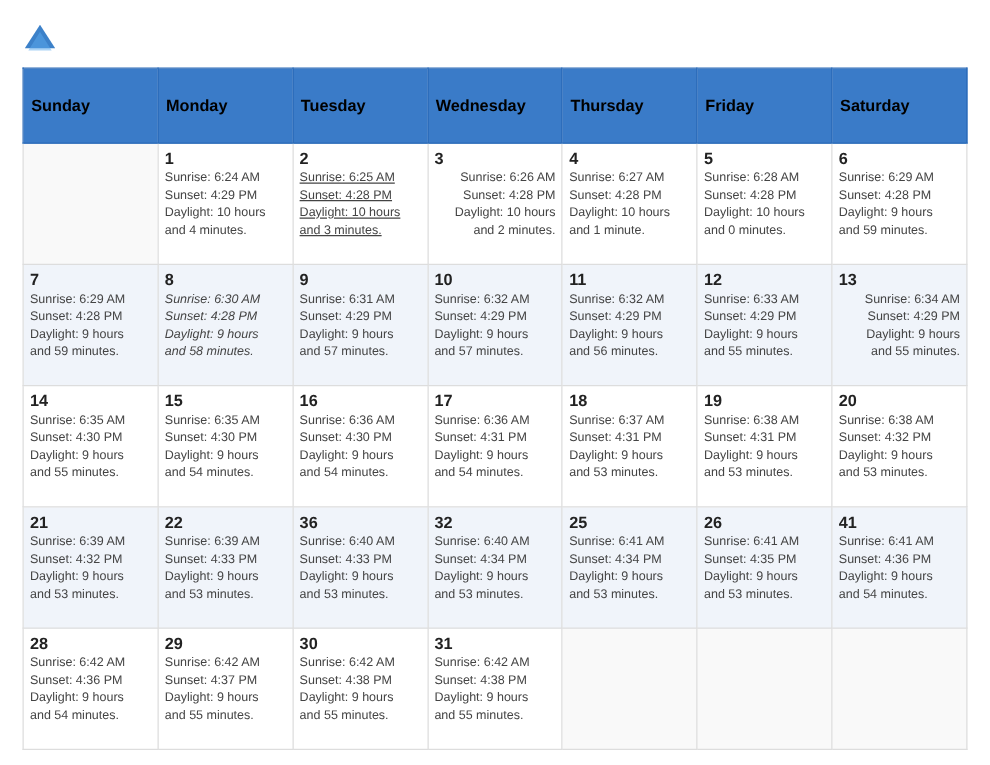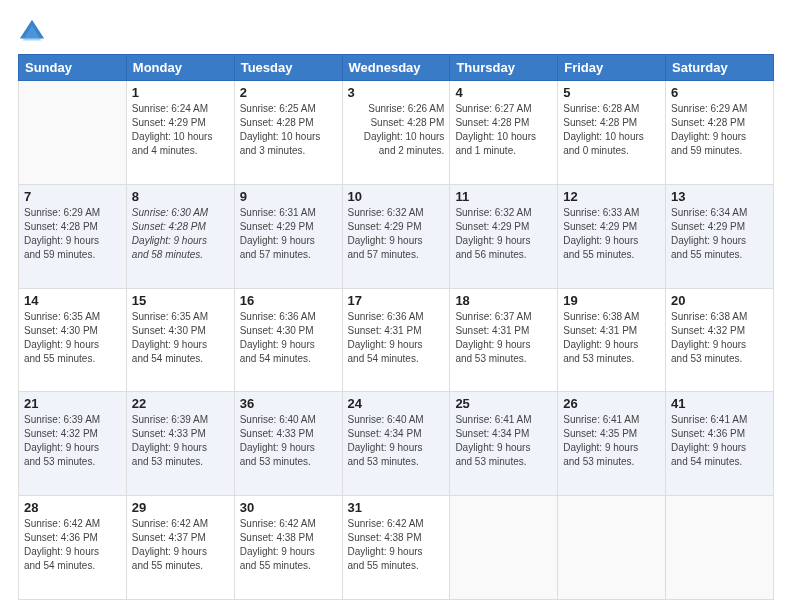--- a/index.html
+++ b/index.html
@@ -62,23 +62,23 @@
     }
     .calendar {
       flex: 1;
       border: 1px solid #ccc;
       border-collapse: collapse;
       width: 100%;
       table-layout: fixed;
     }
     .calendar th {
       background: #3a7bc8;
-      color: #ffffff;
+      color: #000000;
       text-align: left;
-      padding: 5px 6px;
+      padding: 22px 6px;
       font-size: 13px;
       font-weight: bold;
       border: 1px solid #2a6ab7;
     }
     .calendar td {
       vertical-align: top;
       padding: 4px 5px;
       border: 1px solid #ddd;
       font-size: 10.5px;
       color: #333;
@@ -142,21 +142,21 @@
           <td class="empty"></td>
           <td>
             <span class="day-num">1</span>
             <div class="day-info" style="white-space: pre-line;">Sunrise: 6:24 AM
 Sunset: 4:29 PM
 Daylight: 10 hours
 and 4 minutes.</div>
           </td>
           <td>
             <span class="day-num">2</span>
-            <div class="day-info" style="white-space: pre-line;">Sunrise: 6:25 AM
+            <div class="day-info" style="white-space: pre-line; text-decoration: underline;">Sunrise: 6:25 AM
 Sunset: 4:28 PM
 Daylight: 10 hours
 and 3 minutes.</div>
           </td>
           <td>
             <span class="day-num">3</span>
             <div class="day-info" style="white-space: pre-line; text-align: right;">Sunrise: 6:26 AM
 Sunset: 4:28 PM
 Daylight: 10 hours
 and 2 minutes.</div>
@@ -221,21 +221,21 @@
           </td>
           <td>
             <span class="day-num">12</span>
             <div class="day-info" style="white-space: pre-line;">Sunrise: 6:33 AM
 Sunset: 4:29 PM
 Daylight: 9 hours
 and 55 minutes.</div>
           </td>
           <td>
             <span class="day-num">13</span>
-            <div class="day-info" style="white-space: pre-line;">Sunrise: 6:34 AM
+            <div class="day-info" style="white-space: pre-line; text-align: right;">Sunrise: 6:34 AM
 Sunset: 4:29 PM
 Daylight: 9 hours
 and 55 minutes.</div>
           </td>
         </tr>
         <tr>
           <td>
             <span class="day-num">14</span>
             <div class="day-info" style="white-space: pre-line;">Sunrise: 6:35 AM
 Sunset: 4:30 PM
@@ -301,21 +301,21 @@
 and 53 minutes.</div>
           </td>
           <td>
             <span class="day-num">36</span>
             <div class="day-info" style="white-space: pre-line;">Sunrise: 6:40 AM
 Sunset: 4:33 PM
 Daylight: 9 hours
 and 53 minutes.</div>
           </td>
           <td>
-            <span class="day-num">24</span>
+            <span class="day-num">32</span>
             <div class="day-info" style="white-space: pre-line;">Sunrise: 6:40 AM
 Sunset: 4:34 PM
 Daylight: 9 hours
 and 53 minutes.</div>
           </td>
           <td>
             <span class="day-num">25</span>
             <div class="day-info" style="white-space: pre-line;">Sunrise: 6:41 AM
 Sunset: 4:34 PM
 Daylight: 9 hours

